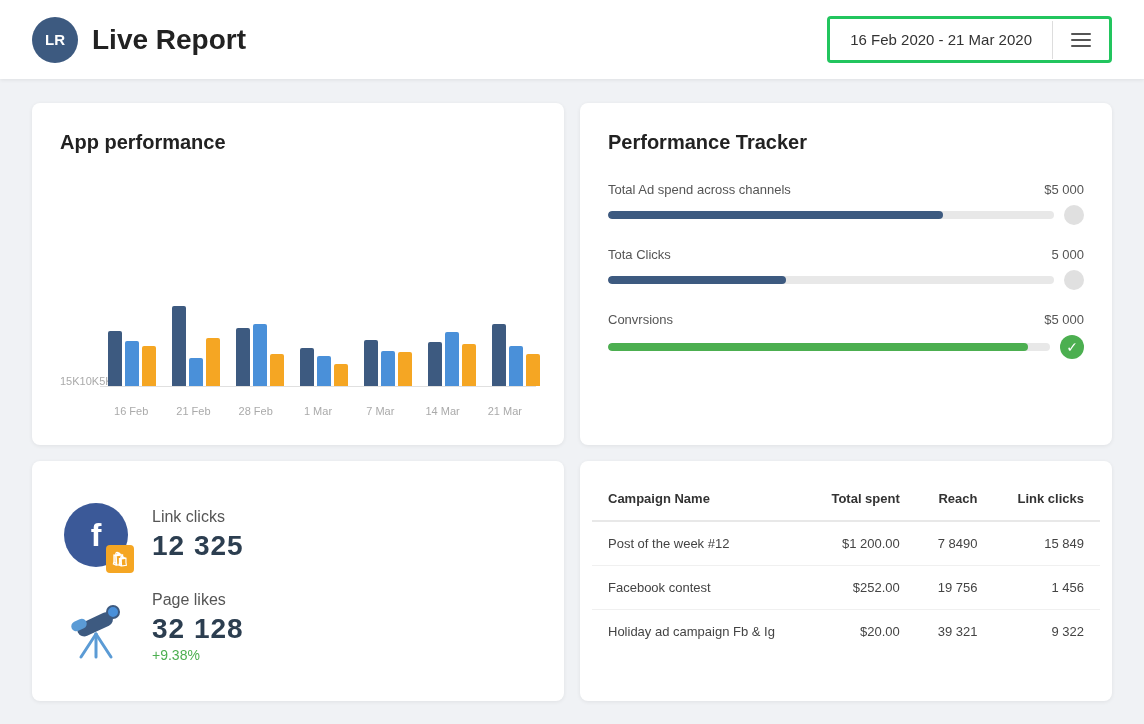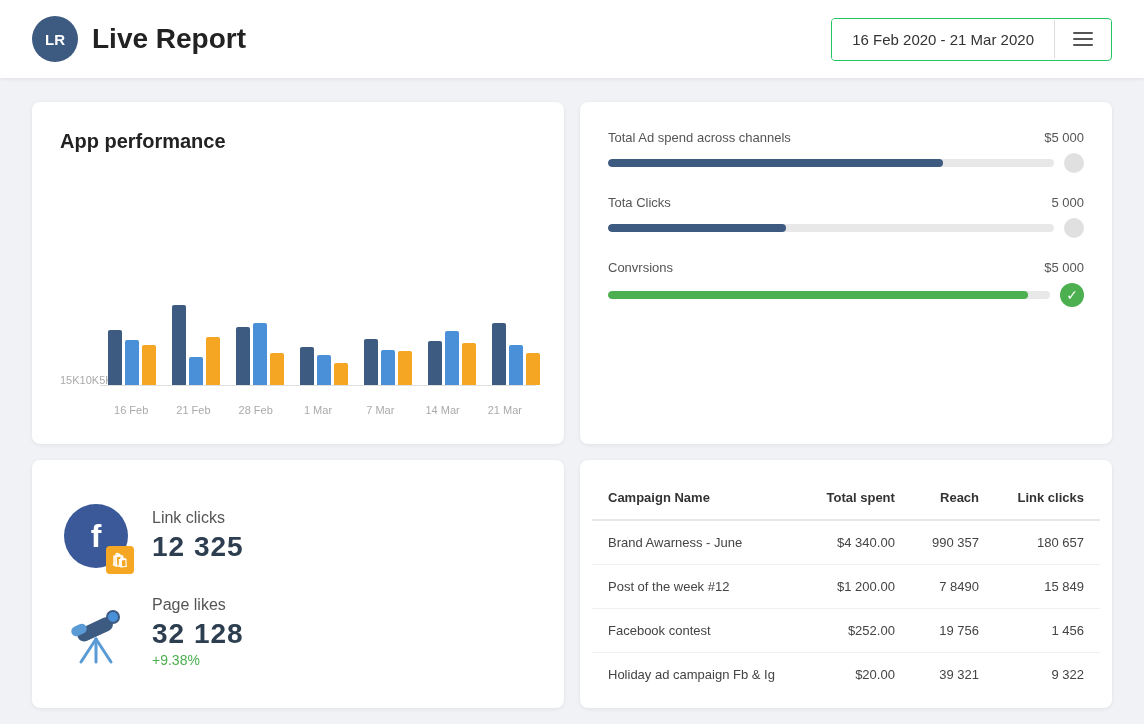--- a/index.html
+++ b/index.html
@@ -34,21 +34,21 @@
     }
     .header-title {
       font-size: 28px;
       font-weight: 600;
       color: #222;
     }
     .header-right {
       display: flex;
       align-items: center;
       gap: 0;
-      border: 1px solid #22c55e;
+      border: 3px solid #22c55e;
       border-radius: 4px;
       overflow: hidden;
       text-align: center;
     }
     .date-range {
       padding: 12px 20px;
       font-size: 15px;
       color: #333;
       background: #fff;
     }
@@ -288,20 +288,21 @@
           <span></span>
           <span></span>
       </div>
     </div>
   </div>
 </div>
 
 <div class="main-grid">
 
   <div class="card">
+    <div class="perf-title">Performance Tracker</div>
     <div id="tracker-rows">
         <div class="tracker-row">
     <div class="tracker-label-row">
       <span class="tracker-label">Total Ad spend across channels</span>
       <span class="tracker-value">$5 000</span>
     </div>
     <div class="progress-wrap">
       <div class="progress-bar-bg">
         <div class="progress-bar-fill" style="width:75%;background:#3d5a80;"></div>
       </div>
@@ -437,26 +438,20 @@
     <table class="campaign-table">
       <thead id="campaign-thead">
           <tr>
             <th>Campaign Name</th>
             <th>Total spent</th>
             <th>Reach</th>
             <th>Link clicks</th>
           </tr>
         </thead>
       <tbody id="campaign-tbody">
-          <tr>
-            <td>Brand Awarness - June</td>
-            <td>$4 340.00</td>
-            <td>990 357</td>
-            <td>180 657</td>
-          </tr>
           <tr>
             <td>Post of the week #12</td>
             <td>$1 200.00</td>
             <td>7 8490</td>
             <td>15 849</td>
           </tr>
           <tr>
             <td>Facebook contest</td>
             <td>$252.00</td>
             <td>19 756</td>

